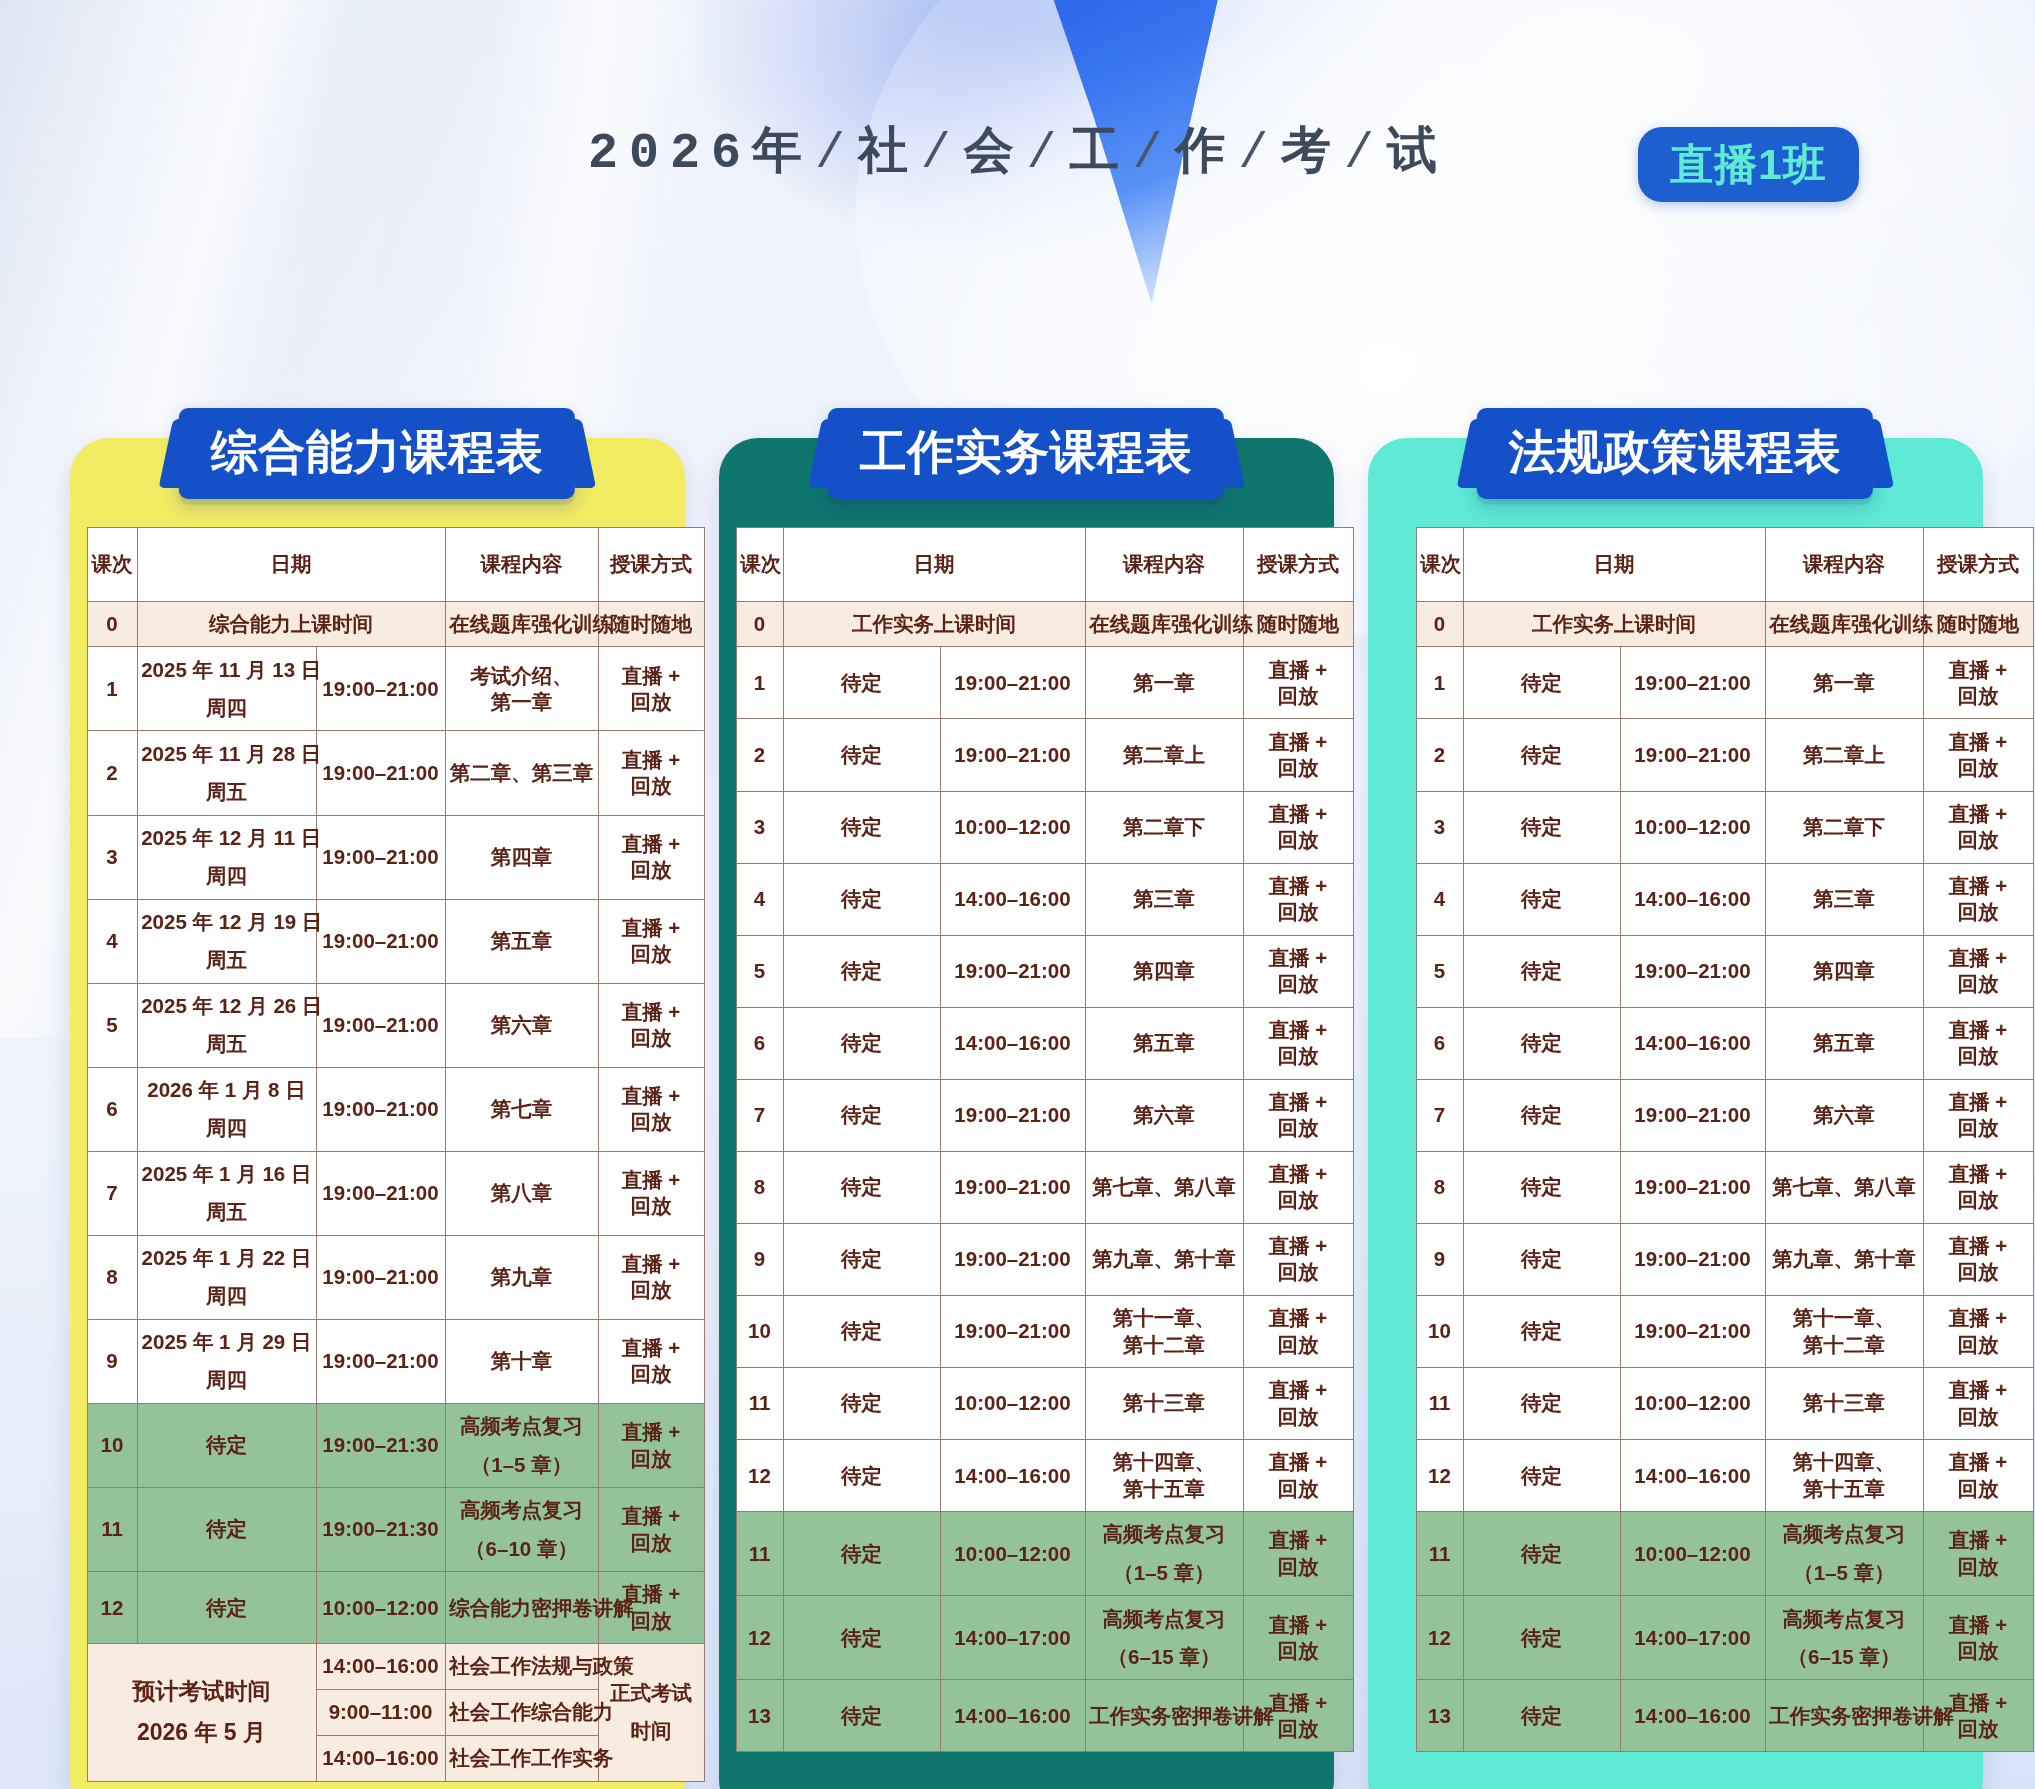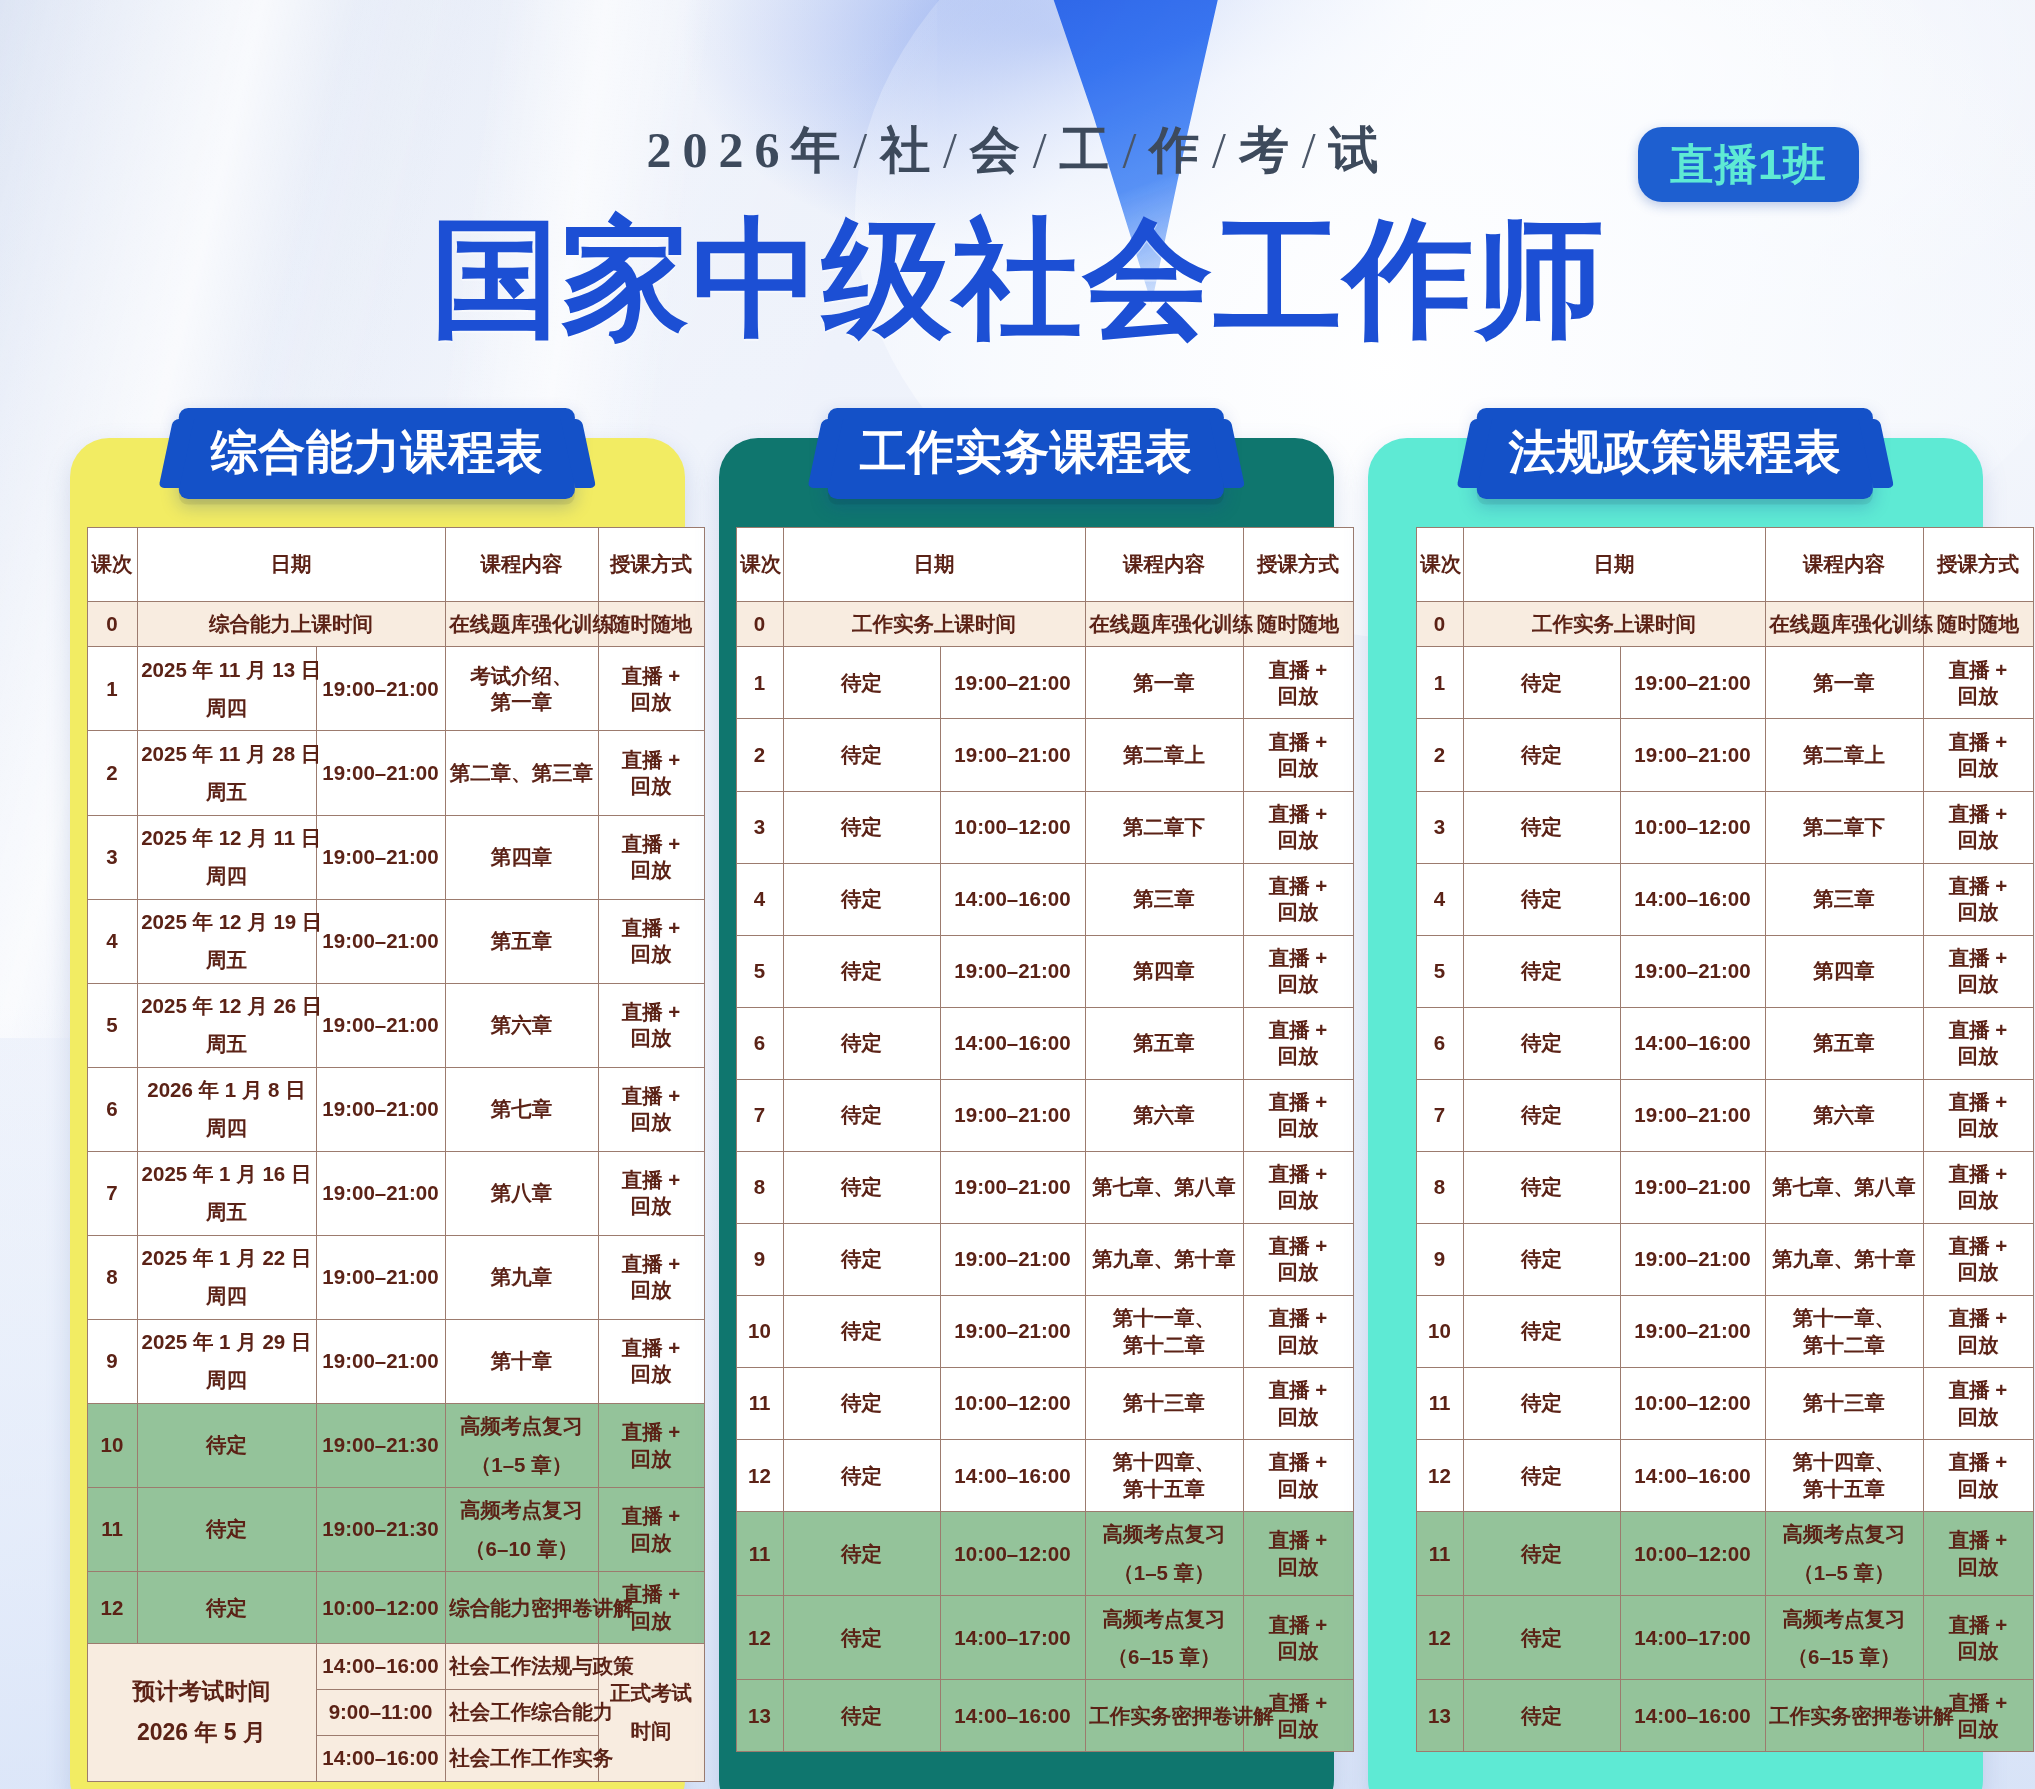--- a/index.html
+++ b/index.html
@@ -37,21 +37,21 @@
   .glass{
     position:absolute;left:0;bottom:0;width:100%;height:44%;
     background:linear-gradient(180deg, rgba(255,255,255,0) 0%, rgba(228,236,250,.55) 40%, rgba(214,226,248,.75) 100%);
   }
   .stage{position:absolute;inset:0;}
 
   
   .kicker{
     position:absolute;left:0;right:0;top:117px;text-align:center;
     font-size:50px;font-weight:700;color:#3d4a5c;letter-spacing:.22em;
-    font-family:Liberation Serif, serif;
+    font-family:Liberation Mono, monospace;
     white-space:nowrap;
   }
   .kicker span.sep{font-weight:400;color:#4a5668;padding:0 1.9px;}
   .badge{
     position:absolute;left:1638px;top:127px;width:221px;height:75px;
     background:#1e5fd0;border-radius:24px;
     display:flex;align-items:center;justify-content:center;
     color:#5eead4;font-size:43px;font-weight:700;letter-spacing:.02em;
     box-shadow:0 3.7px 11.2px rgba(20,70,170,.28);
   }
@@ -121,21 +121,20 @@
 <div class="bg"></div>
 <div class="ribbon"></div>
 <div class="glass"></div>
 
 <div class="stage">
 
   <div class="kicker" id="kicker"><span>2026年</span><span class="sep">/</span><span>社</span><span class="sep">/</span><span>会</span><span class="sep">/</span><span>工</span><span class="sep">/</span><span>作</span><span class="sep">/</span><span>考</span><span class="sep">/</span><span>试</span></div>
 
   <div class="badge">直播1班</div>
 
-  <div class="maintitle">国家中级社会工作师</div>
 
   <div class="cards" id="cards">
       <div class="card c1">
         <div class="ribbon-title">综合能力课程表</div>
         <table>
           <colgroup>
             <col class="col-num">
             <col class="col-date">
             <col class="col-time">
             <col class="col-cont">

